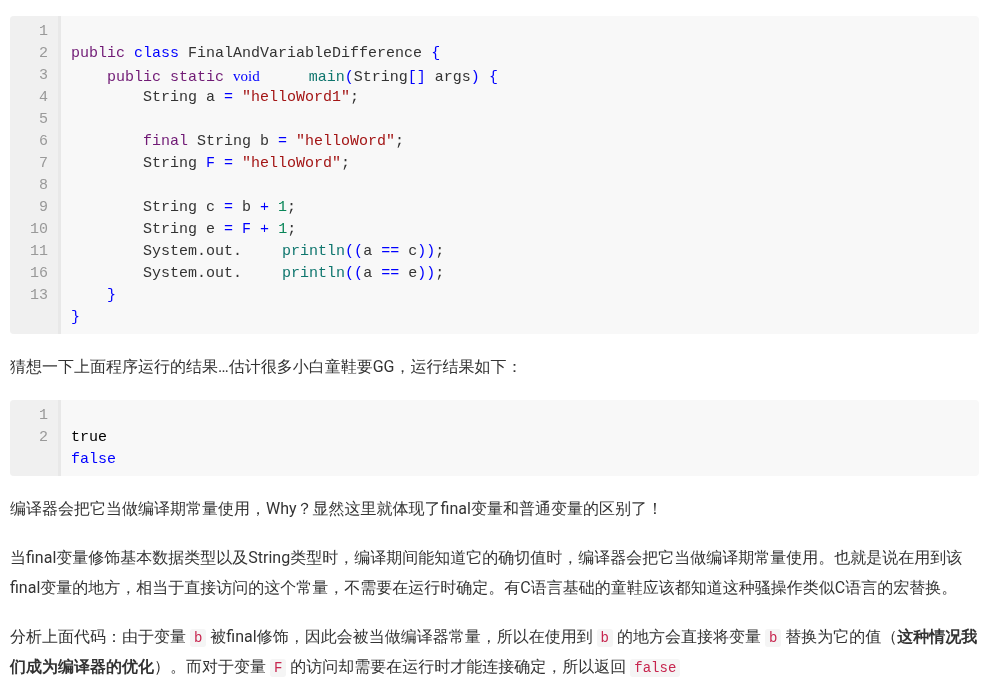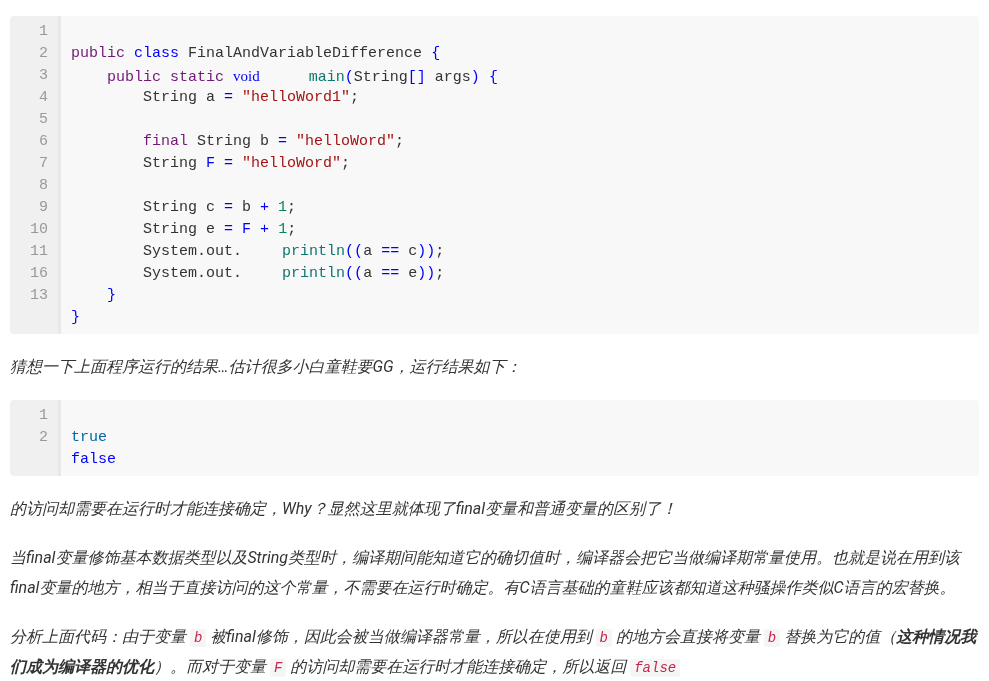--- a/index.html
+++ b/index.html
@@ -41,30 +41,29 @@
     .k-mod { color: #701a75; } 
     .k-cls { color: #0000ff; text-align: center; }
     .k-void { color: #0000ff; font-family: Liberation Serif, serif; }
     .fn { color: #0f766e; margin-left: 40px; }
     .str { color: #a31515; }
     .op { color: #0000ff; }
     .punc { color: #333; }
     .paren { color: #0000ff; }
     .brace { color: #0000ff; }
     .num { color: #098658; }
-    .bool-true { color: #0369a1; }
+    .bool-true { color: #000000; }
     .bool-false { color: #0000ff; }
     .fupper { color: #0000ff; }
     .eq { color: #0000ff; }
     .plus { color: #0000ff; }
     .semi { color: #333; }
     .p-text {
       margin: 18px 0;
       line-height: 1.9;
-      font-style: italic;
     }
     .inline-code {
       font-family: "SFMono-Regular", Consolas, "Liberation Mono", Menlo, monospace;
       background: #f5f5f5;
       padding: 1px 4px;
       border-radius: 3px;
       font-size: 14px;
     }
     .ic-b { color: #c7254e; }
     .ic-f { color: #c7254e; }
@@ -98,17 +97,17 @@
 
 <div class="code-block">
   <div class="line-numbers">
     <div>1</div>
     <div>2</div>
   </div>
   <div class="code-content">
 <span class="line"><span class="bool-true">true</span></span><span class="line"><span class="bool-false">false</span></span></div>
 </div>
 
-<p class="p-text">的访问却需要在运行时才能连接确定，Why？显然这里就体现了final变量和普通变量的区别了！</p>
+<p class="p-text">编译器会把它当做编译期常量使用，Why？显然这里就体现了final变量和普通变量的区别了！</p>
 
 <p class="p-text">当final变量修饰基本数据类型以及String类型时，编译期间能知道它的确切值时，编译器会把它当做编译期常量使用。也就是说在用到该final变量的地方，相当于直接访问的这个常量，不需要在运行时确定。有C语言基础的童鞋应该都知道这种骚操作类似C语言的宏替换。</p>
 
 <p class="p-text"><span>分析上面代码：由于变量 </span><code class="inline-code ic-b">b</code><span> 被final修饰，因此会被当做编译器常量，所以在使用到 </span><code class="inline-code ic-b">b</code><span> 的地方会直接将变量 </span><code class="inline-code ic-b">b</code><span> 替换为它的值（</span><span class="bold">这种情况我们成为编译器的优化</span><span>）。而对于变量 </span><code class="inline-code ic-f">F</code><span> 的访问却需要在运行时才能连接确定，所以返回 </span><code class="inline-code ic-false">false</code></p>
 
 </body></html>

